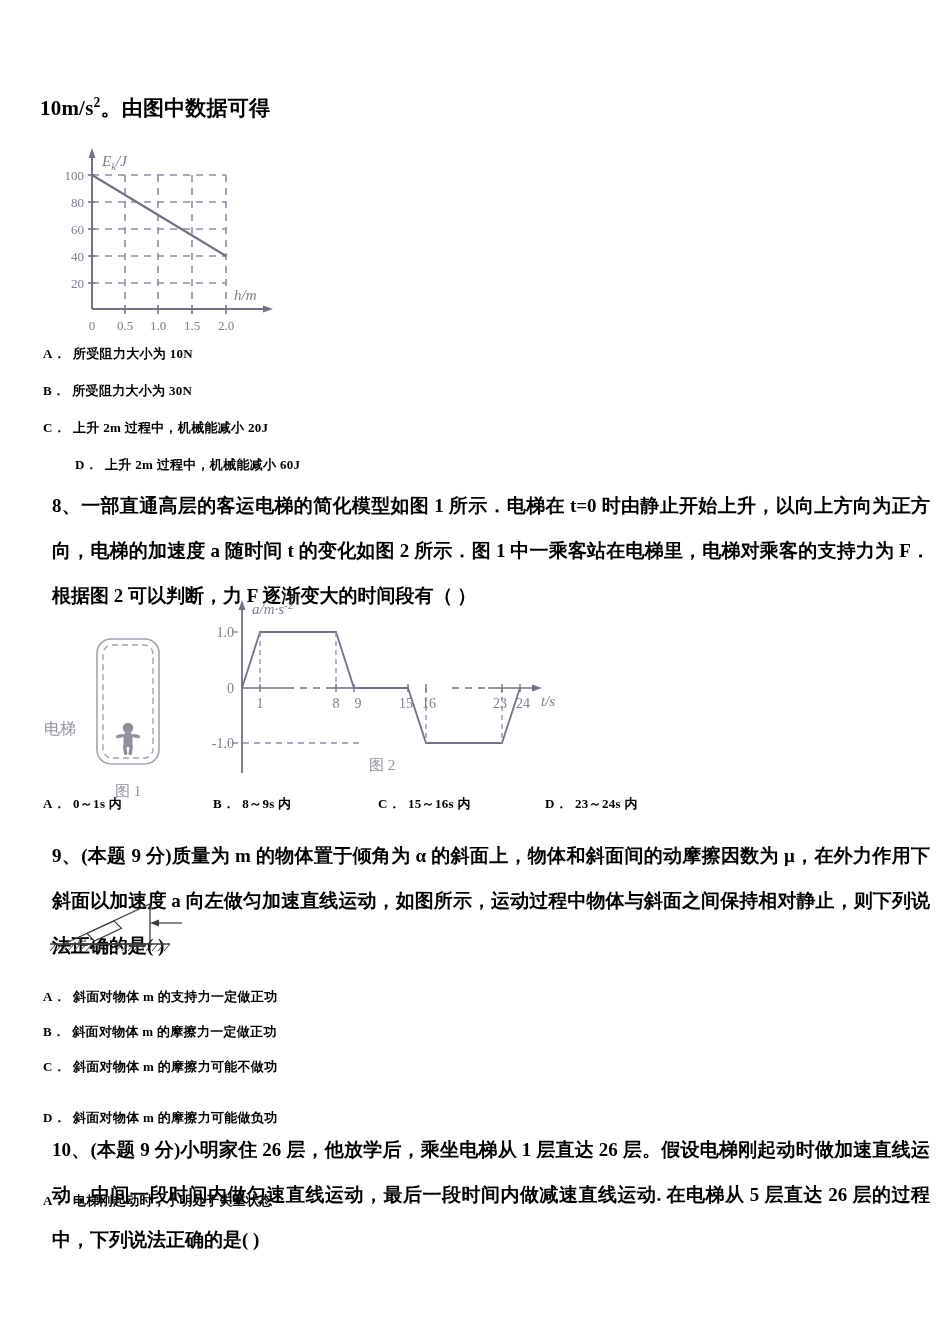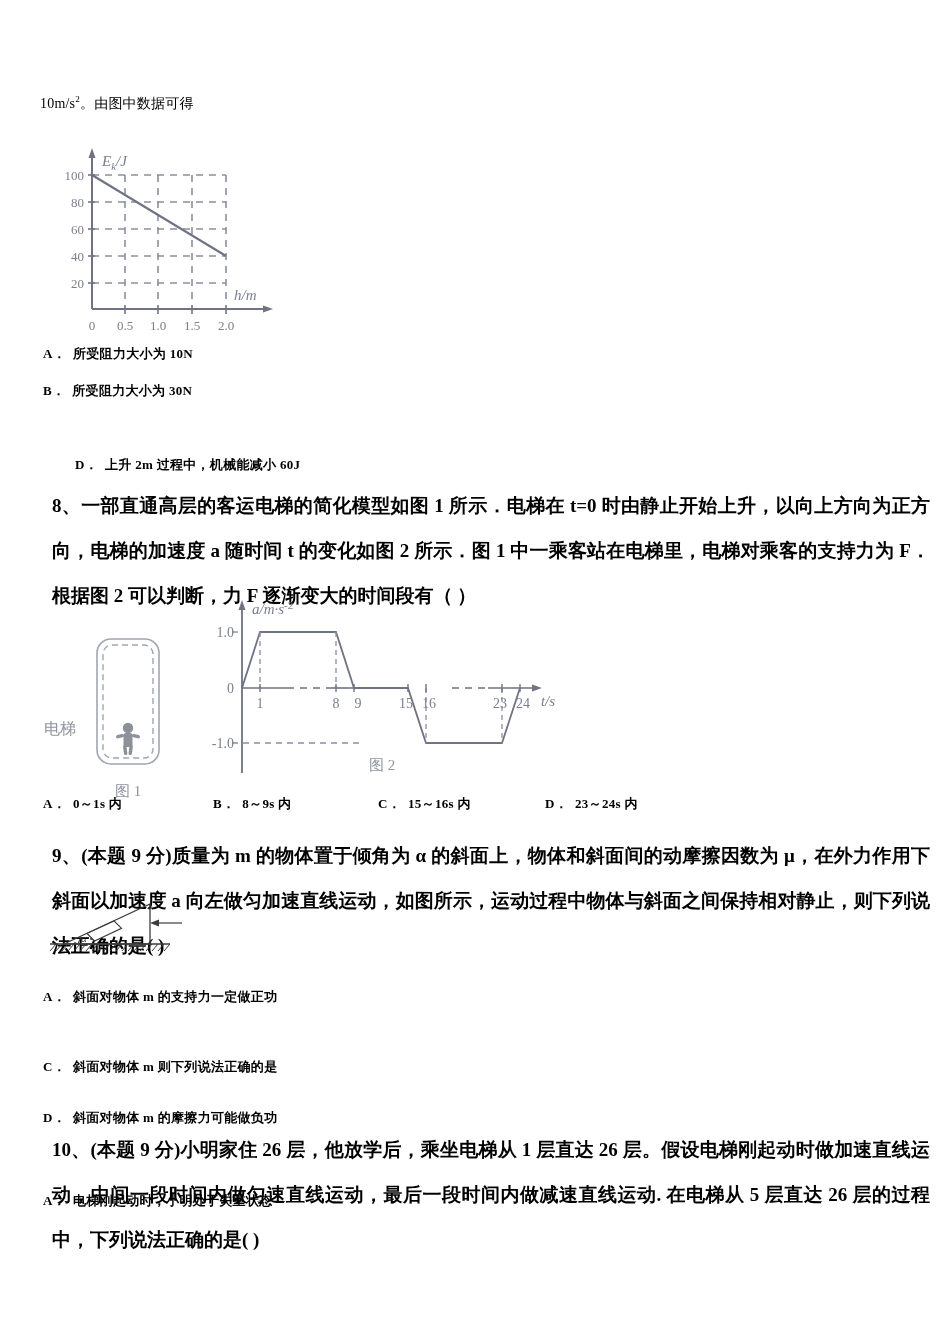--- a/index.html
+++ b/index.html
@@ -18,22 +18,22 @@
   .page {
     position: relative;
     width: 950px;
     height: 1344px;
     padding: 0;
   }
 
   
   .qline {
     position: absolute;
-    font-size: 14px;
-    font-weight: normal;
+    font-size: 21px;
+    font-weight: bold;
     line-height: 1.5;
     letter-spacing: 0.2px;
     white-space: nowrap;
   }
   .opt {
     position: absolute;
     font-size: 13px;
     font-weight: bold;
     white-space: nowrap;
     letter-spacing: 0.3px;
@@ -134,20 +134,23 @@
         <text x="172" y="166" font-size="15" font-style="italic">h/m</text>
       </g>
     </svg>
   </div>
 
   <div class="opt" style="left:43px; top:345px;">
     <span class="lbl">A．</span><span>所受阻力大小为 10N</span>
   </div>
   <div class="opt" style="left:43px; top:382px;">
     <span class="lbl">B．</span><span>所受阻力大小为 30N</span>
+  </div>
+  <div class="opt" style="left:43px; top:419px;">
+    <span class="lbl">C．</span><span>上升 2m 过程中，机械能减小 20J</span>
   </div>
   <div class="opt" style="left:43px; top:456px;margin-left:32px;">
     <span class="lbl">D．</span><span>上升 2m 过程中，机械能减小 60J</span>
   </div>
 
   <div class="para" style="top:483px;">8、一部直通高层的客运电梯的简化模型如图 1 所示．电梯在 t=0 时由静止开始上升，以向上方向为正方向，电梯的加速度 a 随时间 t 的变化如图 2 所示．图 1 中一乘客站在电梯里，电梯对乘客的支持力为 F．根据图 2 可以判断，力 F 逐渐变大的时间段有（ ）</div>
 
   <div class="fig" style="left:42px; top:624px;">
     <svg width="170" height="195" viewBox="0 0 170 195">
 
@@ -293,22 +296,25 @@
       <g>
         <line x1="140" y1="25" x2="113" y2="25" stroke="#3d3d3d" stroke-width="1.2"></line>
         <polygon points="108,25 117,21.5 117,28.5" fill="#3d3d3d"></polygon>
       </g>
     </svg>
   </div>
 
   <div class="opt" style="left:43px; top:988px;">
     <span class="lbl">A．</span><span>斜面对物体 m 的支持力一定做正功</span>
   </div>
+  <div class="opt" style="left:43px; top:1023px;">
+    <span class="lbl">B．</span><span>斜面对物体 m 的摩擦力一定做正功</span>
+  </div>
   <div class="opt" style="left:43px; top:1058px;">
-    <span class="lbl">C．</span><span>斜面对物体 m 则下列说法正确的是</span>
+    <span class="lbl">C．</span><span>斜面对物体 m 的摩擦力可能不做功</span>
   </div>
   <div class="opt" style="left:43px; top:1093px;margin-top:16px;">
     <span class="lbl">D．</span><span>斜面对物体 m 的摩擦力可能做负功</span>
   </div>
 
   <div class="para" style="top:1127px;">10、(本题 9 分)小明家住 26 层，他放学后，乘坐电梯从 1 层直达 26 层。假设电梯刚起动时做加速直线运动，中间一段时间内做匀速直线运动，最后一段时间内做减速直线运动. 在电梯从 5 层直达 26 层的过程中，下列说法正确的是(        )</div>
 
   <div class="opt" style="left:43px; top:1192px;text-align:right;">
     <span class="lbl">A．</span><span>电梯刚起动时，小明处于失重状态</span>
   </div>

